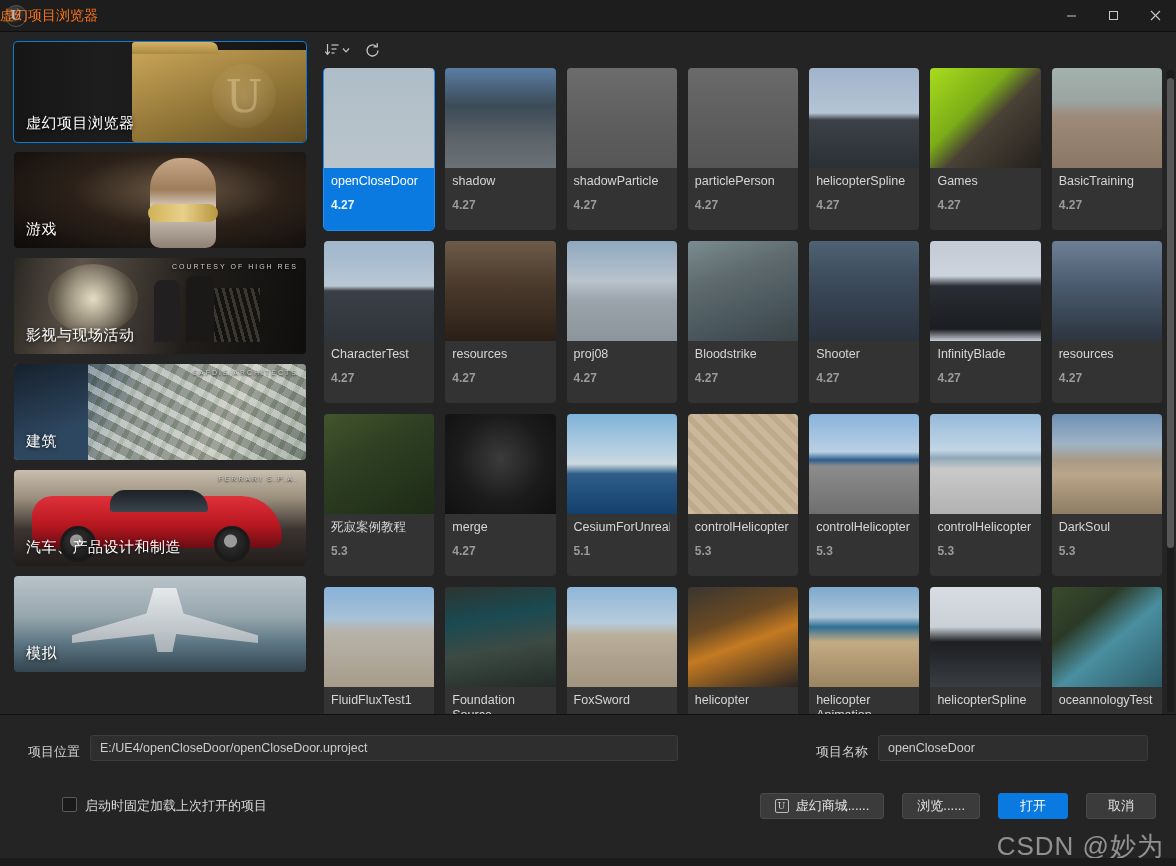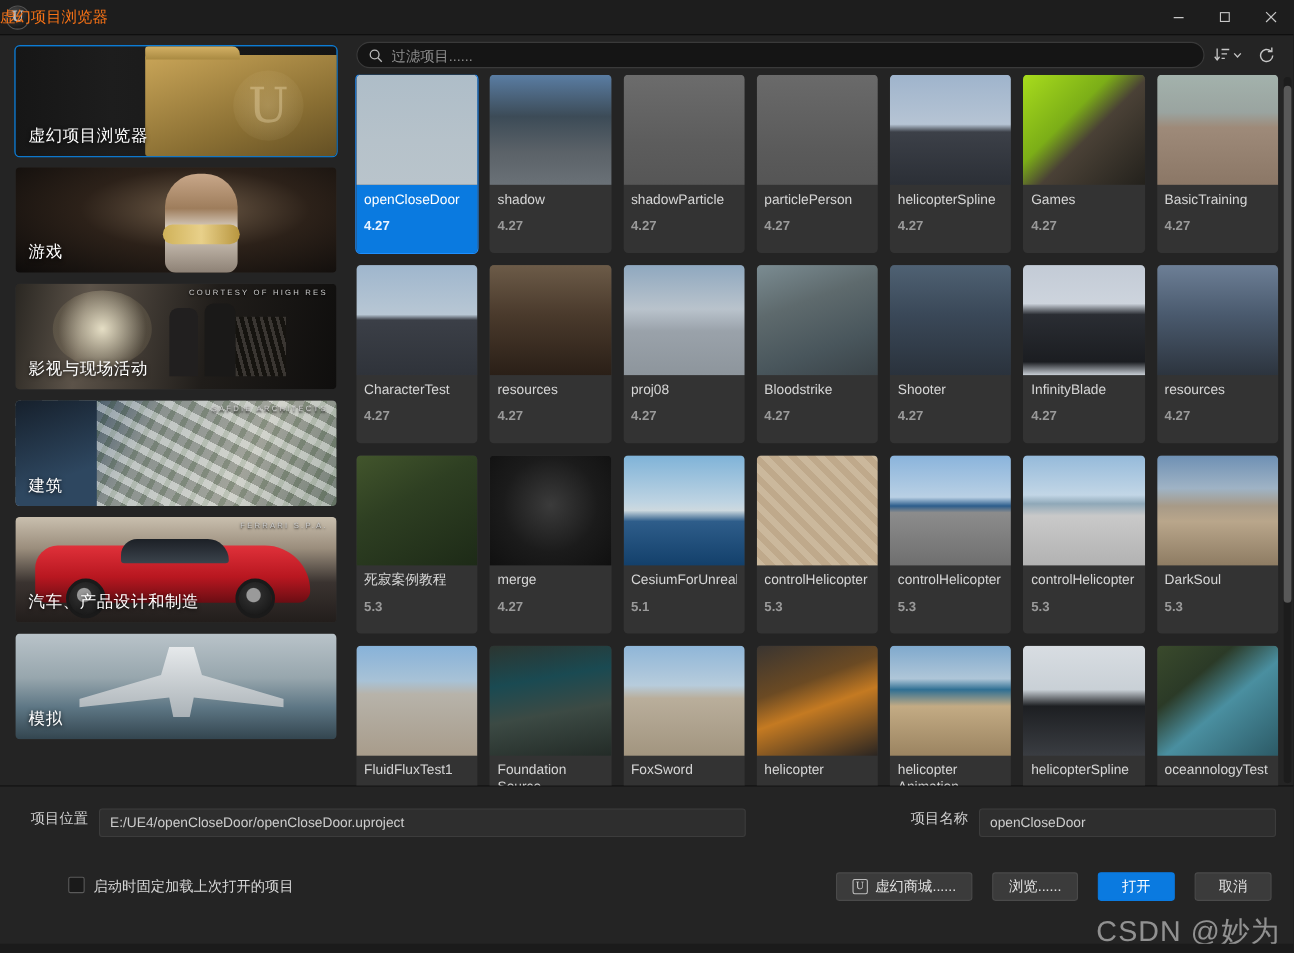--- a/index.html
+++ b/index.html
@@ -145,21 +145,21 @@
   .card .name { font-size: 12.5px; color: #d6d6d6; line-height: 15px; max-height: 30px; overflow: hidden; }
   .card.selected .name { color: #fff; }
   .card .ver { font-size: 12px; color: #9a9a9a; margin-top: 9px; font-weight: bold; }
   .card.selected .ver { color: #eaf4ff; }
 
   .vscroll { position: absolute; right: 2px; top: 2px; width: 7px; bottom: 2px; background: #1c1c1c; border-radius: 4px; }
   .vthumb { position: absolute; top: 8px; left: 0; width: 7px; height: 470px; background: #585858; border-radius: 4px; }
 
   
   .bottom { flex: 0 0 152px; border-top: 1px solid #111; background: #242424; padding: 0; }
-  .row-fields { display: flex; align-items: flex-start; padding: 20px 16px 0 28px; gap: 10px; }
+  .row-fields { display: flex; align-items: flex-end; padding: 20px 28px 0 28px; gap: 10px; }
   .fld-label { font-size: 13px; color: #cfcfcf; white-space: nowrap; }
   .fld-box {
     background: #2e2e2e; border: 1px solid #3c3c3c; border-radius: 3px; height: 26px;
     display: flex; align-items: center; padding: 0 9px; font-size: 12.5px; color: #cdcdcd;
   }
   .fld-loc { width: 588px; }
   .fld-name { width: 270px; }
   .row-actions { display: flex; align-items: center; padding: 32px 20px 0 38px; }
   .chk-wrap { display: flex; align-items: flex-start; gap: 8px; cursor: pointer; margin-left: 24px; }
   .chk { width: 15px; height: 15px; background: #1a1a1a; border: 1px solid #5a5a5a; border-radius: 2px; }
@@ -259,27 +259,20 @@
           <div class="thumb art-sim">
             <div class="plane"></div>
           </div>
           <div class="label">模拟</div>
         </div>
       </div>
 
     <div class="main">
 
       <div class="toolbar">
-        <div class="search">
-          <svg width="13" height="13" viewBox="0 0 14 14">
-            <circle cx="6" cy="6" r="4.3" fill="none" stroke="#b9b9b9" stroke-width="1.3"></circle>
-            <line x1="9.2" y1="9.2" x2="13" y2="13" stroke="#b9b9b9" stroke-width="1.3"></line>
-          </svg>
-          <input type="text" placeholder="过滤项目......" style="">
-        </div>
         <div class="sort-group">
           <svg width="16" height="16" viewBox="0 0 16 16">
             <line x1="3.5" y1="2" x2="3.5" y2="12" stroke="#c6c6c6" stroke-width="1.2"></line>
             <polyline points="1.3,9.6 3.5,12.4 5.7,9.6" fill="none" stroke="#c6c6c6" stroke-width="1.2"></polyline>
             <line x1="7.5" y1="3" x2="14.5" y2="3" stroke="#c6c6c6" stroke-width="1.2"></line>
             <line x1="7.5" y1="7" x2="12.5" y2="7" stroke="#c6c6c6" stroke-width="1.2"></line>
             <line x1="7.5" y1="11" x2="10.5" y2="11" stroke="#c6c6c6" stroke-width="1.2"></line>
           </svg>
           <svg width="10" height="10" viewBox="0 0 10 10">
             <polyline points="2,3.5 5,6.8 8,3.5" fill="none" stroke="#c6c6c6" stroke-width="1.2"></polyline>

